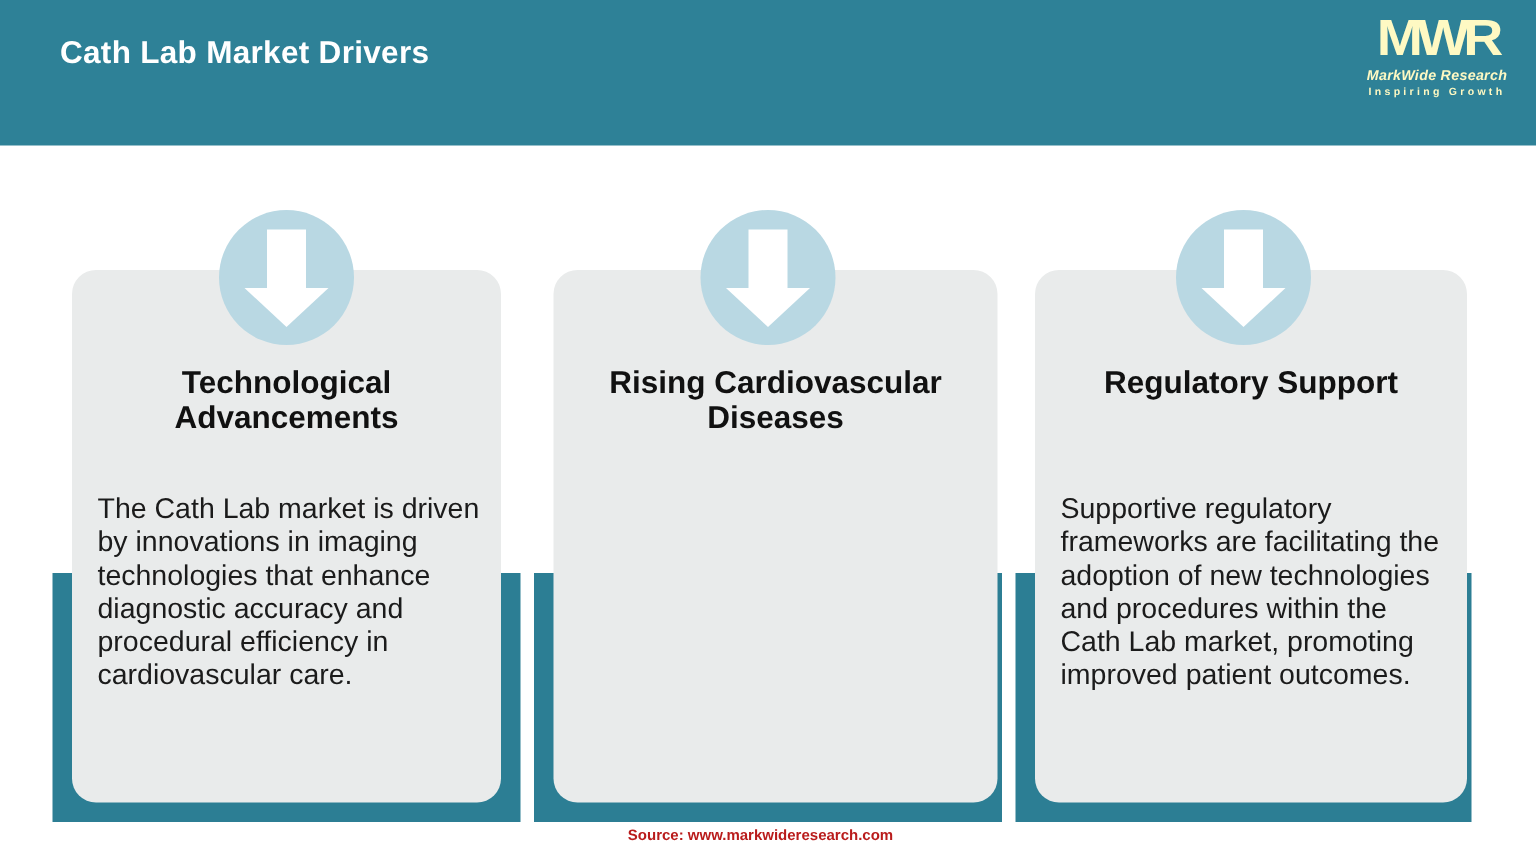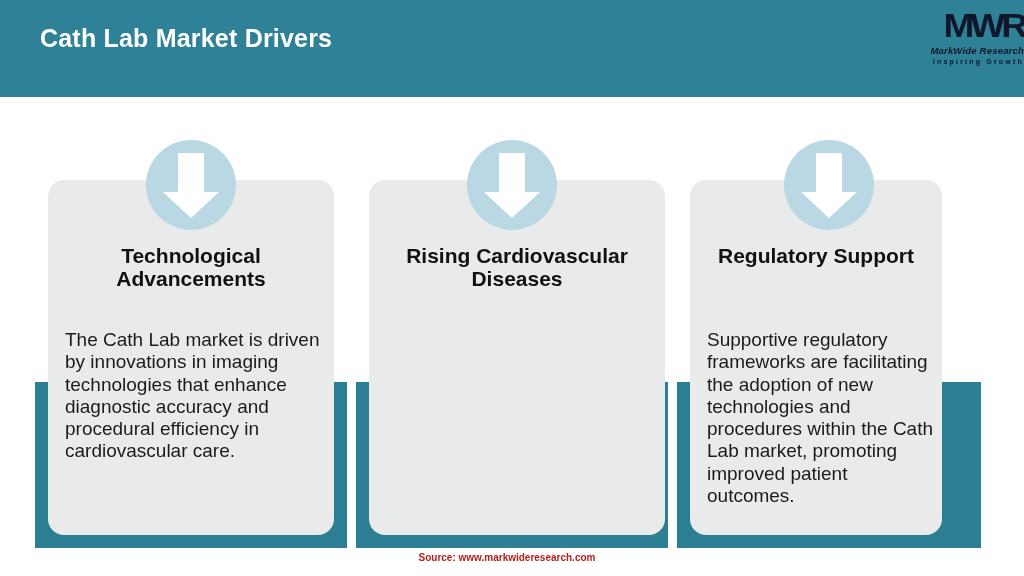--- a/index.html
+++ b/index.html
@@ -17,30 +17,30 @@
   .header {
     position: absolute;
     left: 0; top: 0;
     width: 1024px; height: 97px;
     background: #2E8197;
   }
   .header-title {
     position: absolute;
     left: 40px; top: 24px;
     color: #ffffff;
-    font-size: 25px;
+    font-size: 21px;
     font-weight: bold;
     letter-spacing: 0.2px;
   }
   .logo {
     position: absolute;
-    right: 0; top: 8px;
+    right: 16px; top: 8px;
     width: 100px;
-    text-align: right;
-    color: #0f172a;
+    text-align: center;
+    color: #fef9c3;
     line-height: 1;
   }
   .logo-acronym {
     font-size: 37px;
     font-weight: 800;
     letter-spacing: -4px;
     transform: scaleY(0.92);
     transform-origin: top center;
   }
   .logo-name {
@@ -71,21 +71,21 @@
   
   .card {
     position: absolute;
     top: 180px;
     height: 355px;
     background: #E9EBEB;
     border-radius: 16px;
   }
   .card.c0 { left: 48px;  width: 286px; }
   .card.c1 { left: 369px; width: 296px; padding-left: 28px; }
-  .card.c2 { left: 690px; width: 252px; }
+  .card.c2 { left: 690px; width: 288px; }
 
   .card-title {
     position: absolute;
     top: 64px; left: 10px; right: 10px;
     text-align: center;
     font-size: 21px;
     line-height: 23px;
     font-weight: bold;
     color: #111111;
   }

